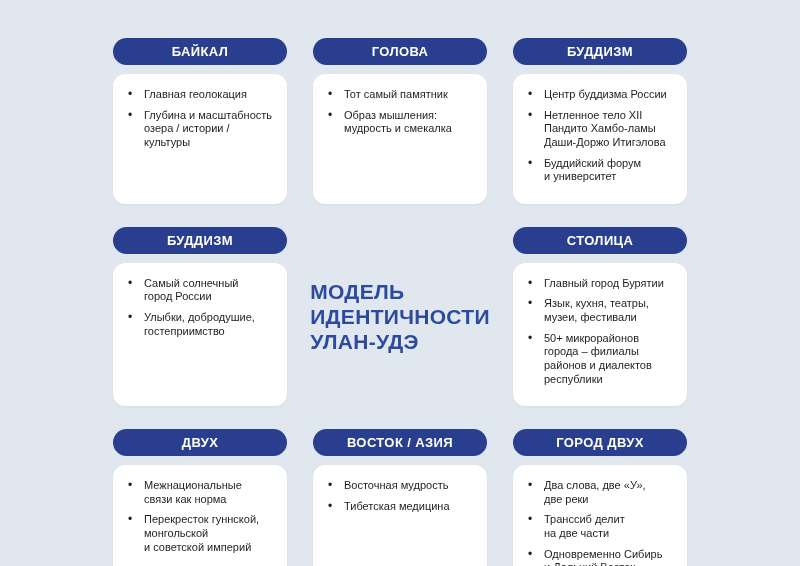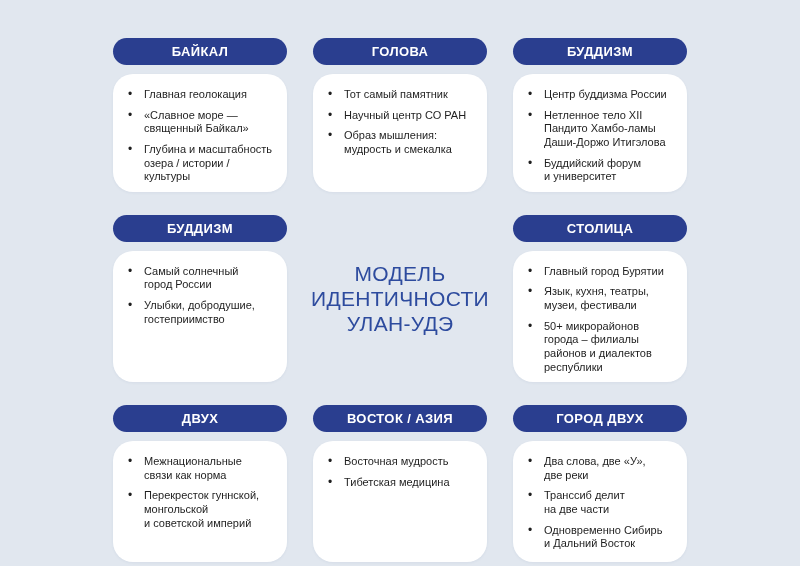--- a/index.html
+++ b/index.html
@@ -38,22 +38,22 @@
     align-items: center;
     justify-content: center;
     font-weight: 700;
     font-size: 13px;
     letter-spacing: 0.4px;
     margin-bottom: 9px;
     flex: 0 0 auto;
   }
   .card {
     background: var(--card);
-    border-radius: 20px;
-    padding: 14px 8px 8px 12px;
+    border-radius: 12px;
+    padding: 14px 8px 20px 12px;
     box-shadow: 0 1px 3px rgba(40, 60, 120, 0.06);
     flex: 1 1 auto;
   }
   .r1 .card { min-height: 112px; }
   .r2 .card { min-height: 120px; }
   .r3 .card { min-height: 121px; }
   .list { list-style: none; }
   .list li {
     position: relative;
     padding-left: 19px;
@@ -72,59 +72,56 @@
   }
   .txt { white-space: pre-line; }
   .title-cell {
     grid-column: 2;
     grid-row: 2;
     display: flex;
     align-items: center;
     justify-content: center;
   }
   .title {
-    text-align: center;
+    text-align: left;
     color: var(--title-text);
     font-size: 21px;
-    font-weight: 400;
+    font-weight: 700;
     line-height: 25px;
     letter-spacing: 0.3px;
   }
   .title .tline { display: block; }
 </style>
 </head>
 <body>
 
 <div class="canvas">
   <div class="grid">
 
     <section class="cell r1">
       <div class="pill">
         <span>БАЙКАЛ</span>
       </div>
       <div class="card">
         <ul class="list">
           <li><span class="txt">Главная геолокация</span></li>
-          <li><span class="txt">«Славное море —
-священный Байкал»</span></li>
           <li><span class="txt">Глубина и масштабность
 озера / истории /
 культуры</span></li>
         </ul>
       </div>
     </section>
 
     <section class="cell r1">
       <div class="pill">
         <span>ГОЛОВА</span>
       </div>
       <div class="card">
         <ul class="list">
           <li><span class="txt">Тот самый памятник</span></li>
-          <li><span class="txt">Научный центр СО РАН</span></li>
           <li><span class="txt">Образ мышления:
 мудрость и смекалка</span></li>
         </ul>
       </div>
     </section>
 
     <section class="cell r1">
       <div class="pill">
         <span>БУДДИЗМ</span>
       </div>

